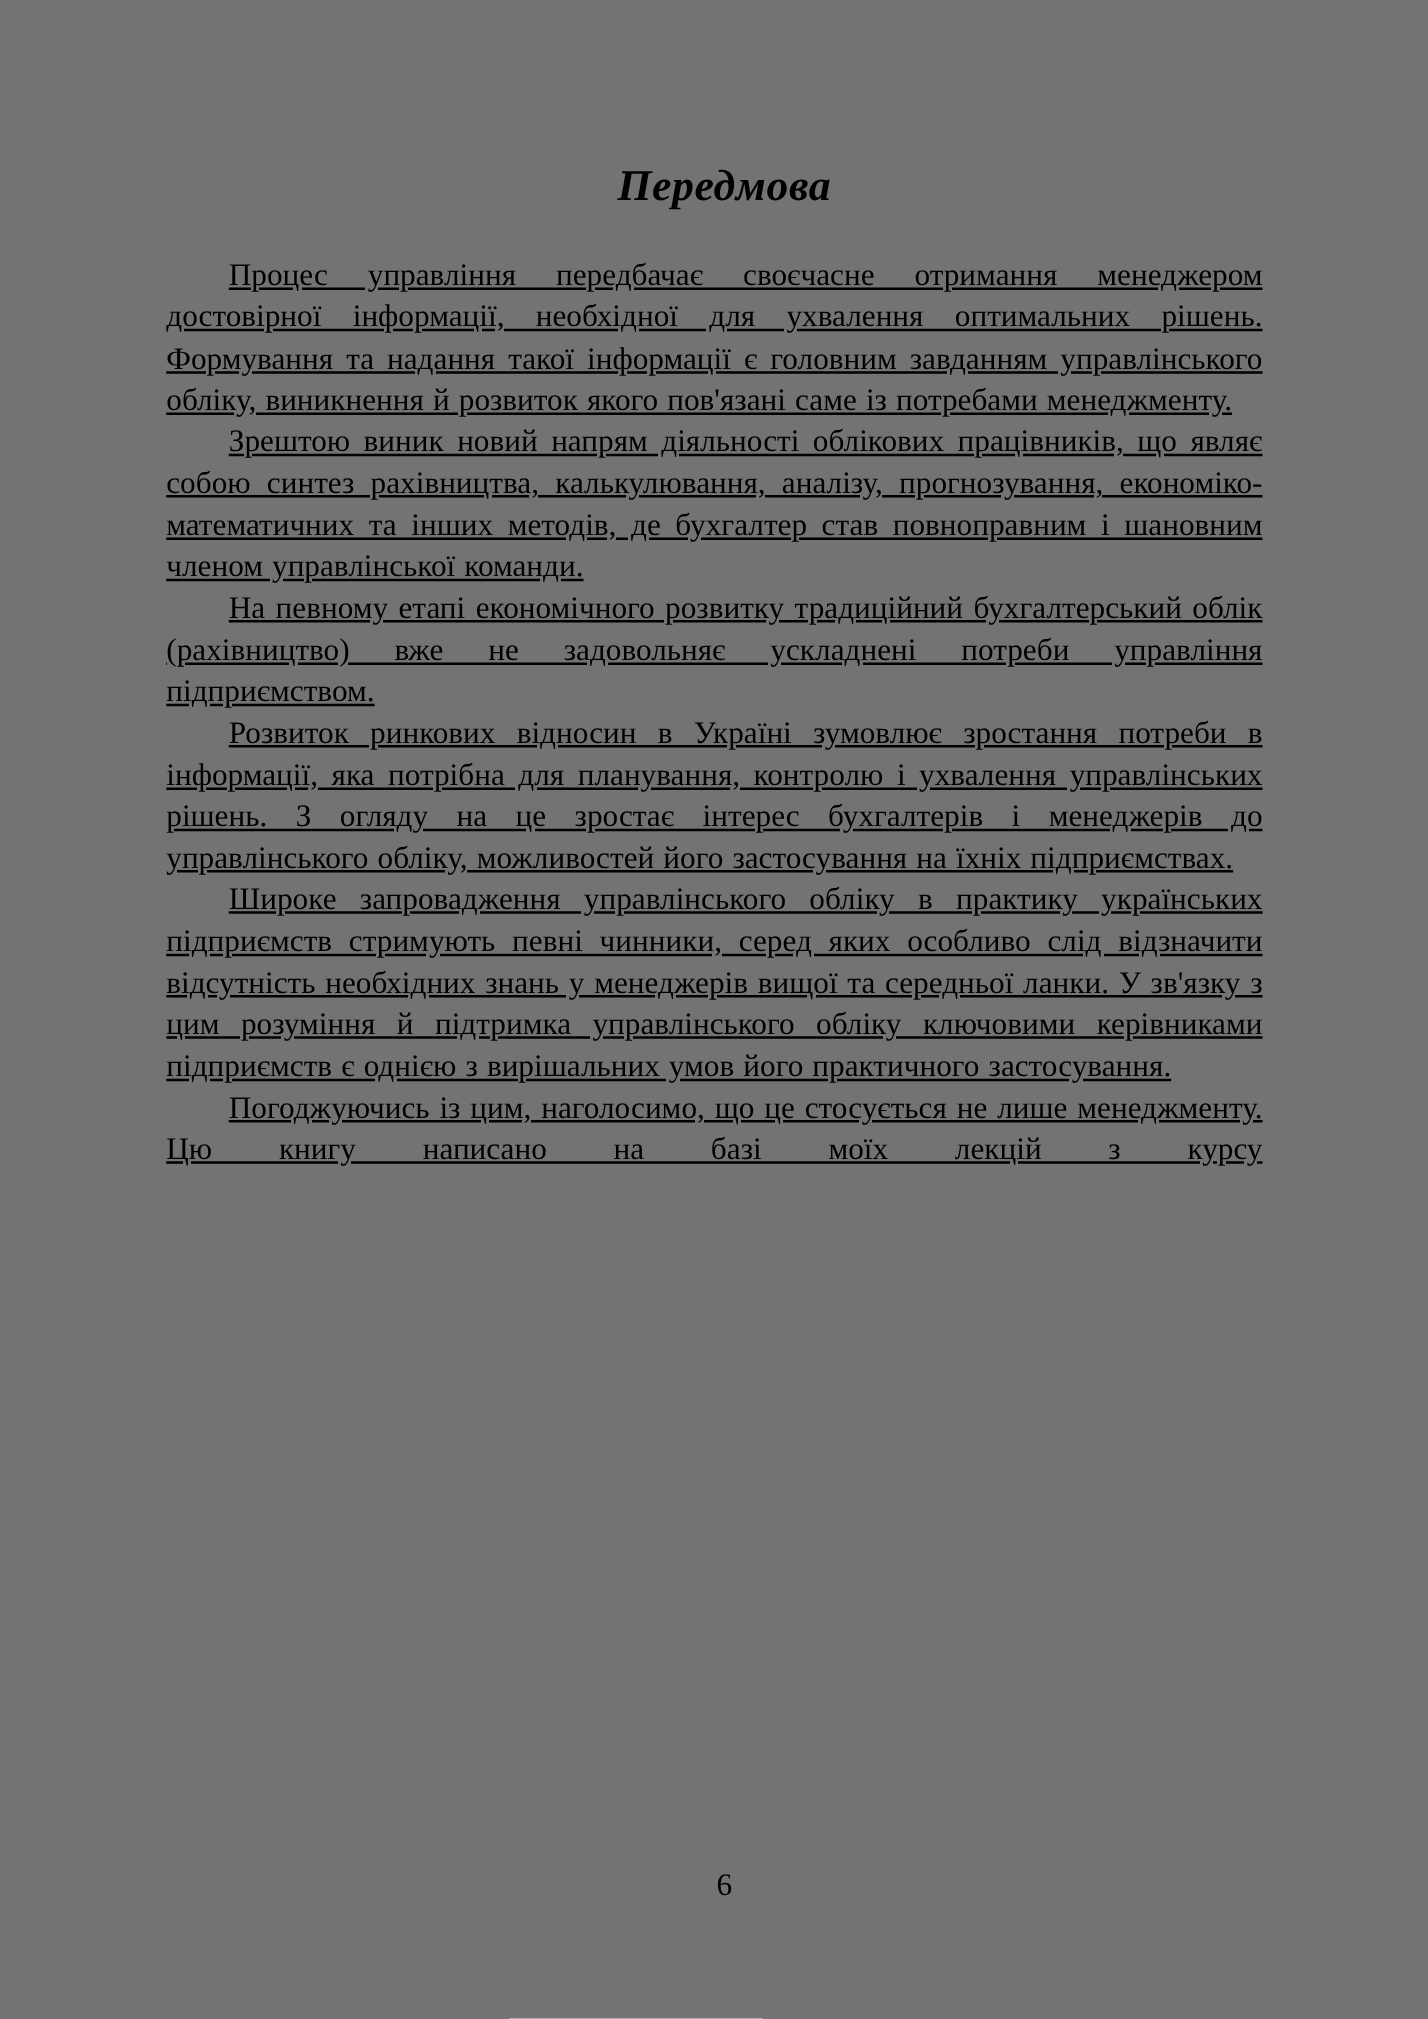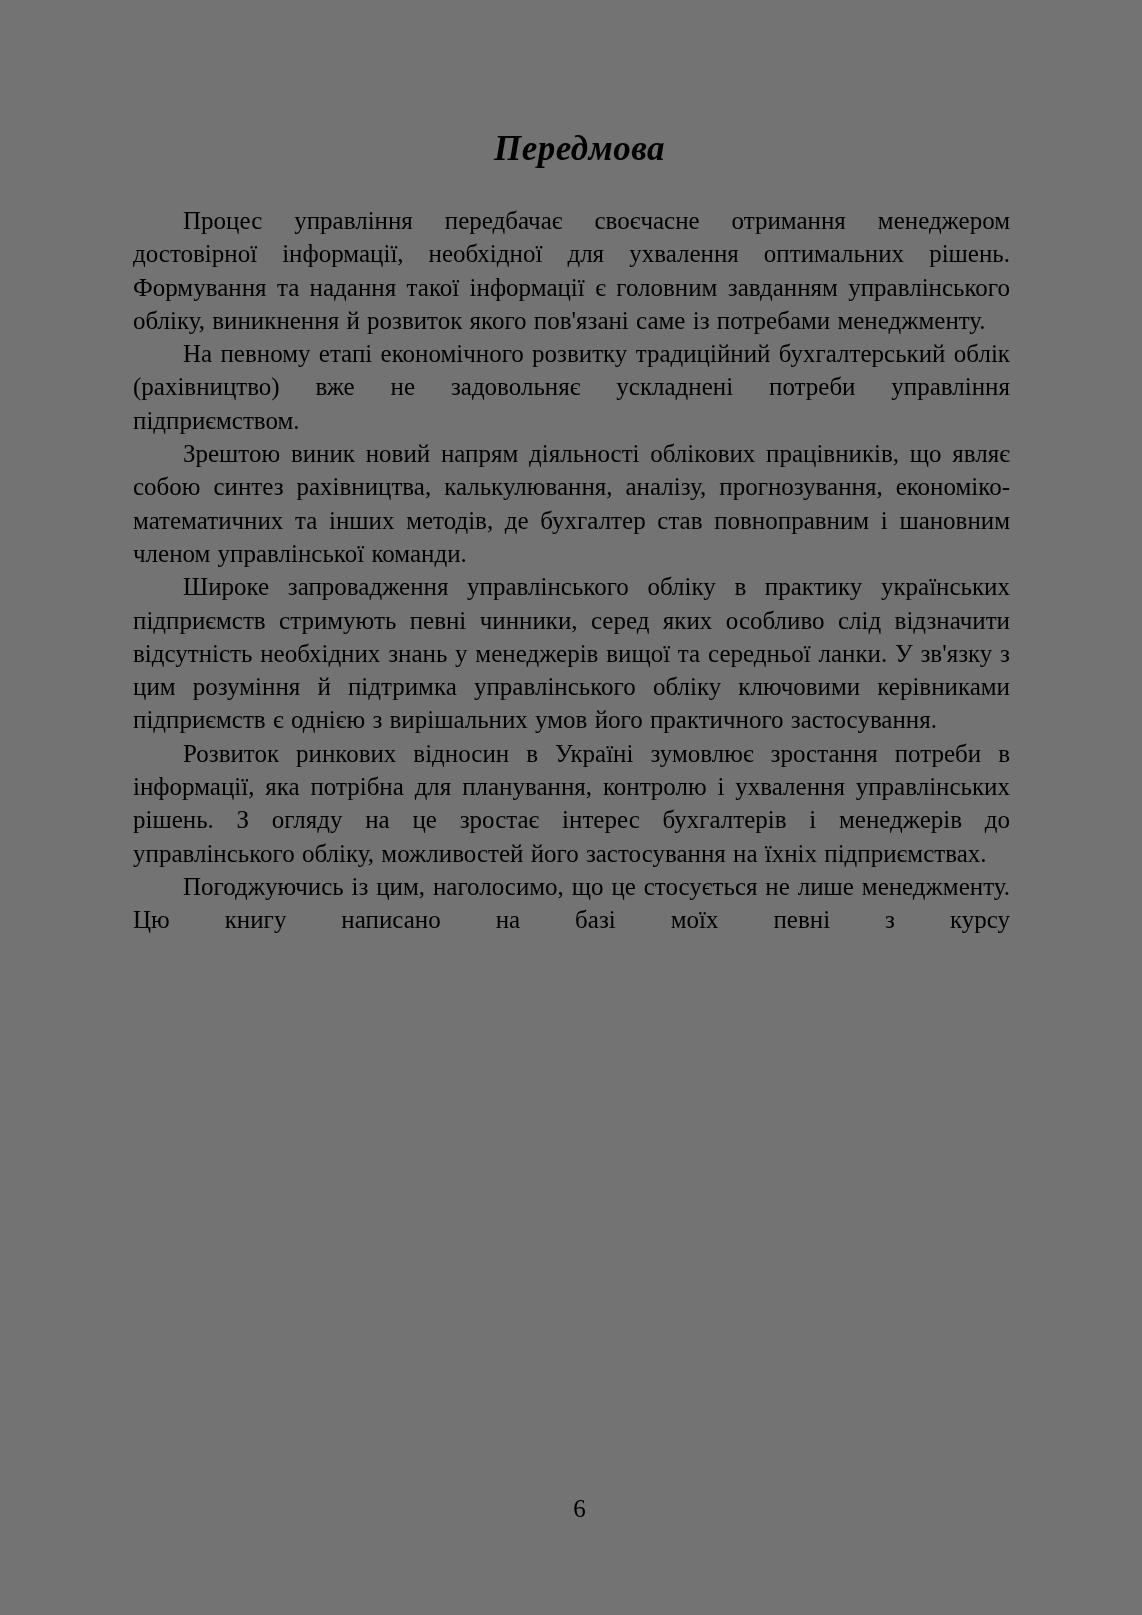--- a/index.html
+++ b/index.html
@@ -37,20 +37,21 @@
     width: 877px;
     font-size: 25px;
     line-height: 33.3px;
     text-align: justify;
   }
   .content p {
     margin: 0;
     padding: 0;
     text-indent: 50px;
     word-spacing: 1px;
+    text-decoration: underline;
   }
   
   .content p.continued {
     text-align-last: justify;
   }
   .page-number {
     position: absolute;
     top: 1494px;
     left: 0;
     width: 100%;
@@ -61,22 +62,22 @@
 </style>
 </head>
 <body>
 
 <div class="page">
 
   <h1 class="doc-title">Передмова</h1>
 
   <div class="content">
     <p>Процес управління передбачає своєчасне отримання менеджером достовірної інформації, необхідної для ухвалення оптимальних рішень. Формування та надання такої інформації є головним завданням управлінського обліку, виникнення й розвиток якого пов'язані саме із потребами менеджменту.</p>
+    <p>Зрештою виник новий напрям діяльності облікових працівників, що являє собою синтез рахівництва, калькулювання, аналізу, прогнозування, економіко-математичних та інших методів, де бухгалтер став повноправним і шановним членом управлінської команди.</p>
     <p>На певному етапі економічного розвитку традиційний бухгалтерський облік (рахівництво) вже не задовольняє ускладнені потреби управління підприємством.</p>
-    <p>Зрештою виник новий напрям діяльності облікових працівників, що являє собою синтез рахівництва, калькулювання, аналізу, прогнозування, економіко-математичних та інших методів, де бухгалтер став повноправним і шановним членом управлінської команди.</p>
+    <p>Розвиток ринкових відносин в Україні зумовлює зростання потреби в інформації, яка потрібна для планування, контролю і ухвалення управлінських рішень. З огляду на це зростає інтерес бухгалтерів і менеджерів до управлінського обліку, можливостей його застосування на їхніх підприємствах.</p>
     <p>Широке запровадження управлінського обліку в практику українських підприємств стримують певні чинники, серед яких особливо слід відзначити відсутність необхідних знань у менеджерів вищої та середньої ланки. У зв'язку з цим розуміння й підтримка управлінського обліку ключовими керівниками підприємств є однією з вирішальних умов його практичного застосування.</p>
-    <p>Розвиток ринкових відносин в Україні зумовлює зростання потреби в інформації, яка потрібна для планування, контролю і ухвалення управлінських рішень. З огляду на це зростає інтерес бухгалтерів і менеджерів до управлінського обліку, можливостей його застосування на їхніх підприємствах.</p>
-    <p class="continued">Погоджуючись із цим, наголосимо, що це стосується не лише менеджменту. Цю книгу написано на базі моїх певні з курсу</p>
+    <p class="continued">Погоджуючись із цим, наголосимо, що це стосується не лише менеджменту. Цю книгу написано на базі моїх лекцій з курсу</p>
   </div>
 
   <div class="page-number">6</div>
 
 </div>
 
 </body></html>

